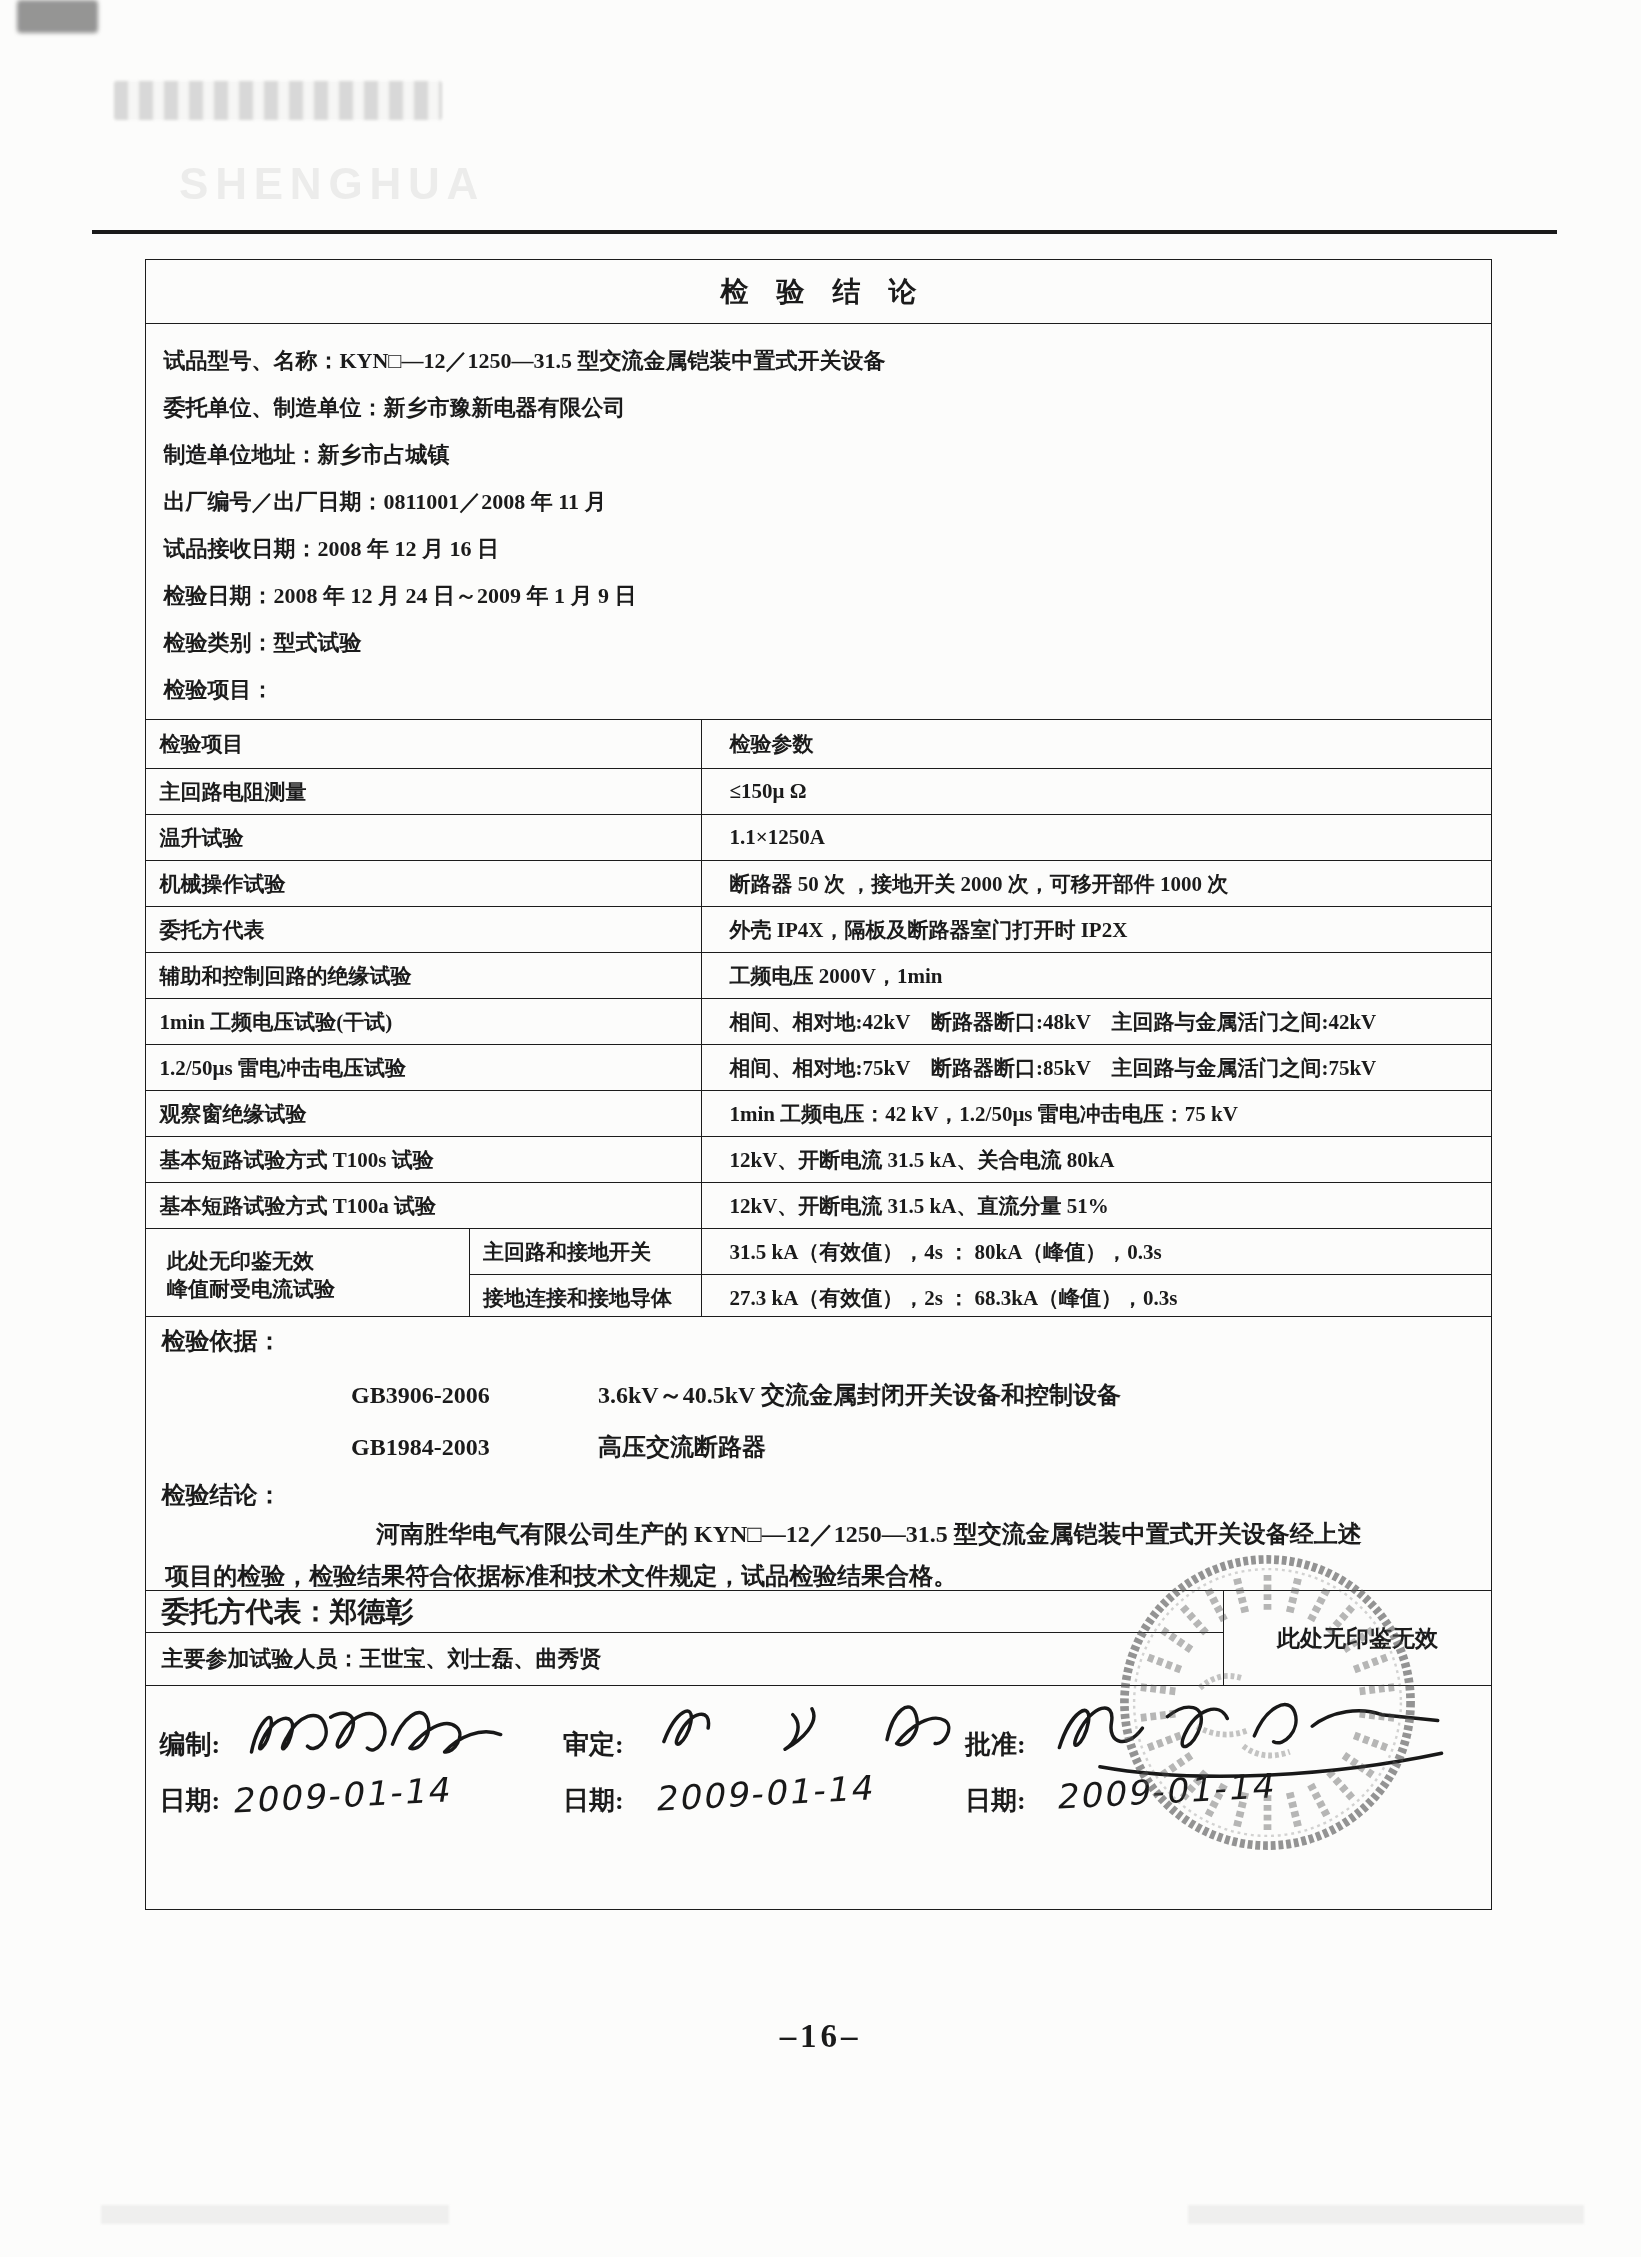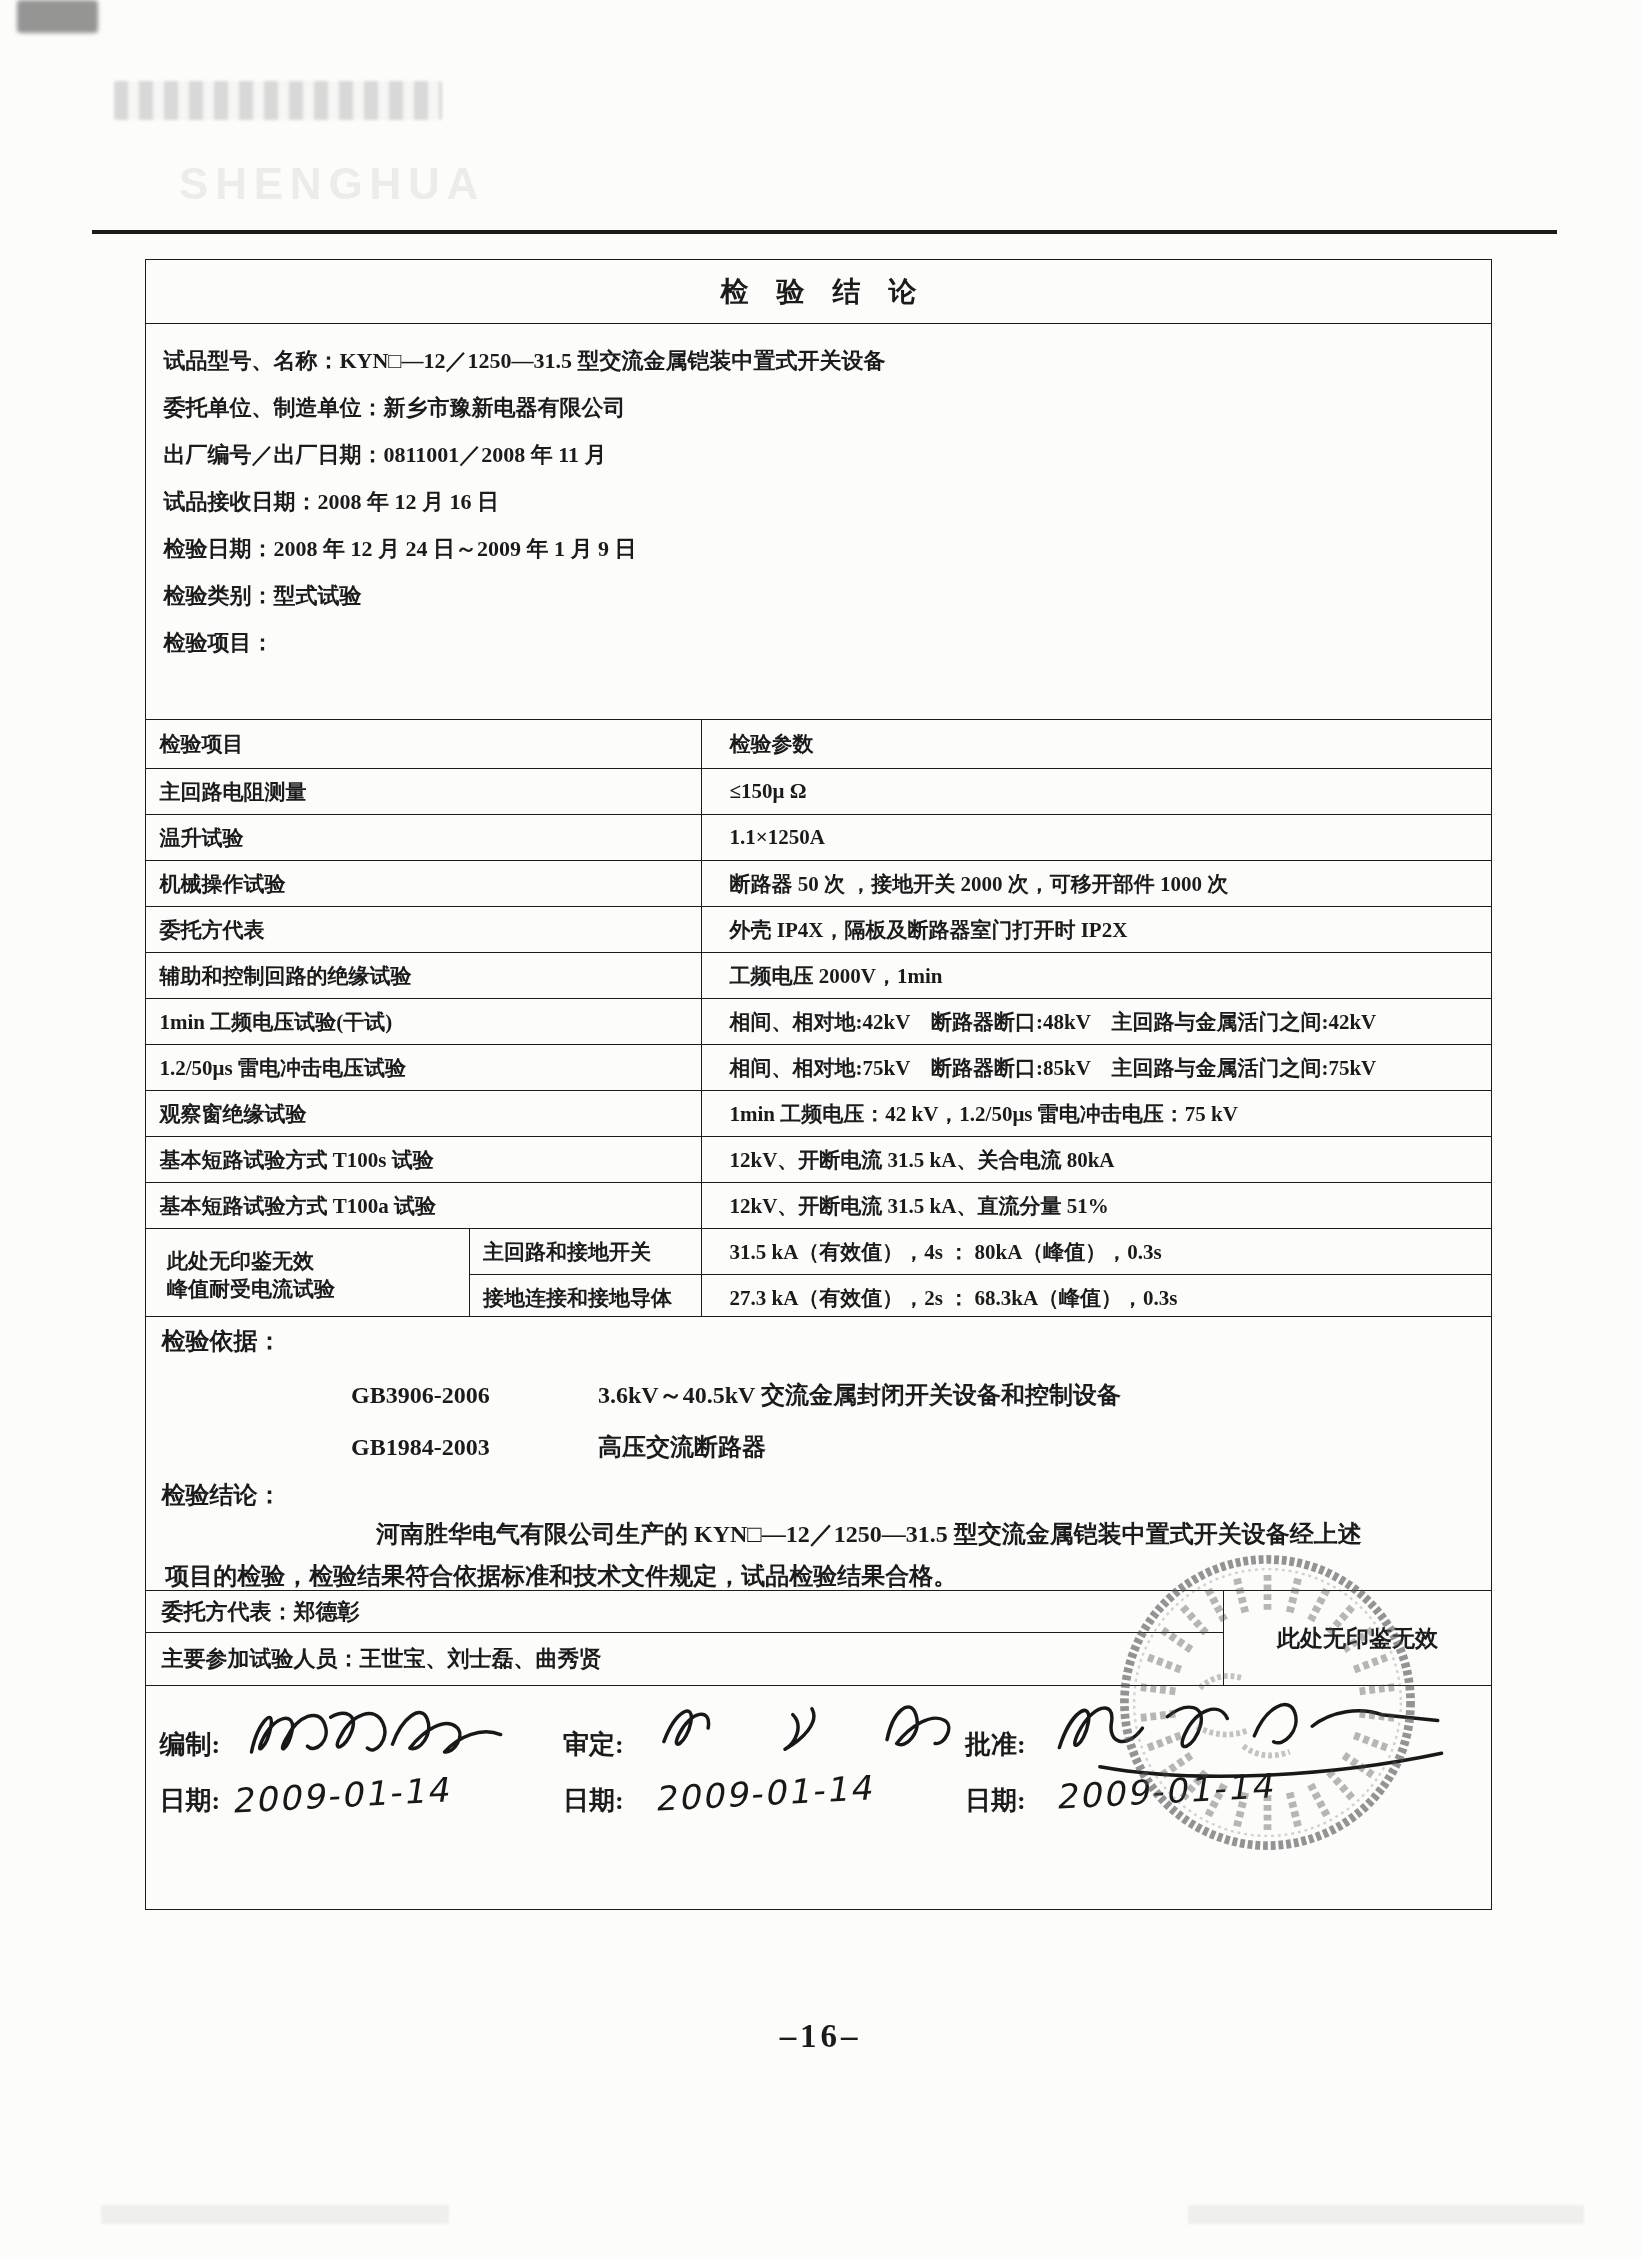--- a/index.html
+++ b/index.html
@@ -61,21 +61,21 @@
 
   
   .basis{height:274px;position:relative;font-size:24px;}
   .basis .abs{position:absolute;}
   .std{display:inline-block;width:241px;}
 
   
   .footrows{height:95px;display:grid;grid-template-columns:1078px 1fr;}
   .footleft{border-right:1.9px solid #1c1c1c;display:flex;flex-direction:column;}
   .footleft .r1{height:42px;border-bottom:1.9px solid #1c1c1c;box-sizing:border-box;
-     display:flex;align-items:center;padding-left:15.4px;font-size:22px;text-align:center;}
+     display:flex;align-items:center;padding-left:15.4px;font-size:28px;text-align:center;}
   .footleft .r2{flex:1;display:flex;align-items:center;padding-left:15.4px;font-size:22px;}
   .sealnote{display:flex;align-items:center;justify-content:center;font-size:23px;}
 
   
   .sig{height:141px;position:relative;border-bottom:none;}
   .sig .lbl{position:absolute;font-size:26px;}
   .hand{
     position:absolute;font-family:"DejaVu Sans",sans-serif;font-size:34px;font-weight:normal;
     transform:skewX(-12deg) rotate(-3deg);letter-spacing:1.9px;color:#181818;white-space:nowrap;
   }
@@ -100,20 +100,21 @@
   <div class="toprule"></div>
 
   <div class="doc">
 
 
     <div class="bar sect">检　验　结　论</div>
 
     <div class="info sect">
       <div>试品型号、名称：KYN□—12／1250—31.5 型交流金属铠装中置式开关设备</div>
       <div>委托单位、制造单位：新乡市豫新电器有限公司</div>
+      <div>制造单位地址：新乡市占城镇</div>
       <div>出厂编号／出厂日期：0811001／2008 年 11 月</div>
       <div>试品接收日期：2008 年 12 月 16 日</div>
       <div>检验日期：2008 年 12 月 24 日～2009 年 1 月 9 日</div>
       <div>检验类别：型式试验</div>
       <div>检验项目：</div>
     </div>
 
     <div class="tblwrap sect">
       <table class="param">
         <colgroup>

